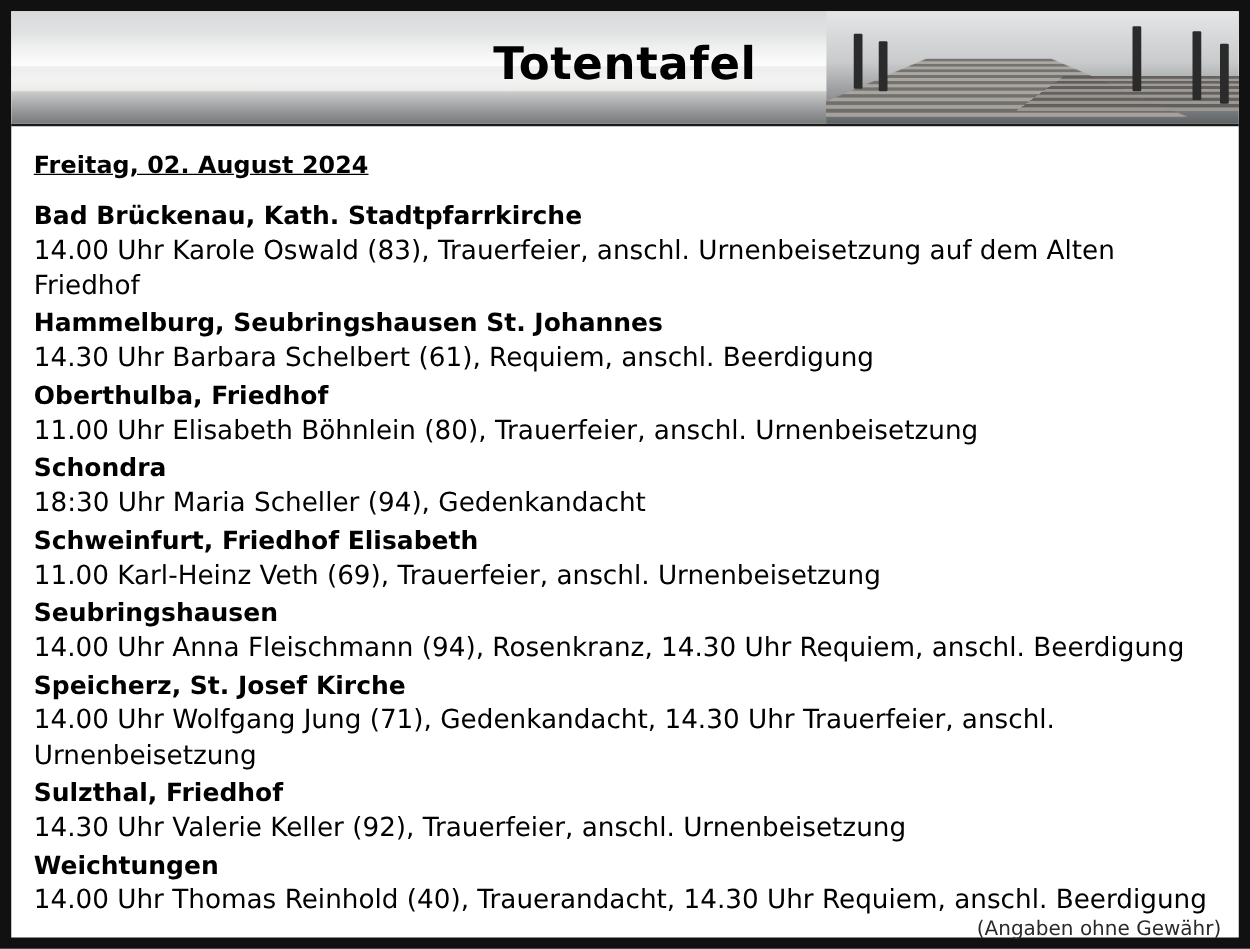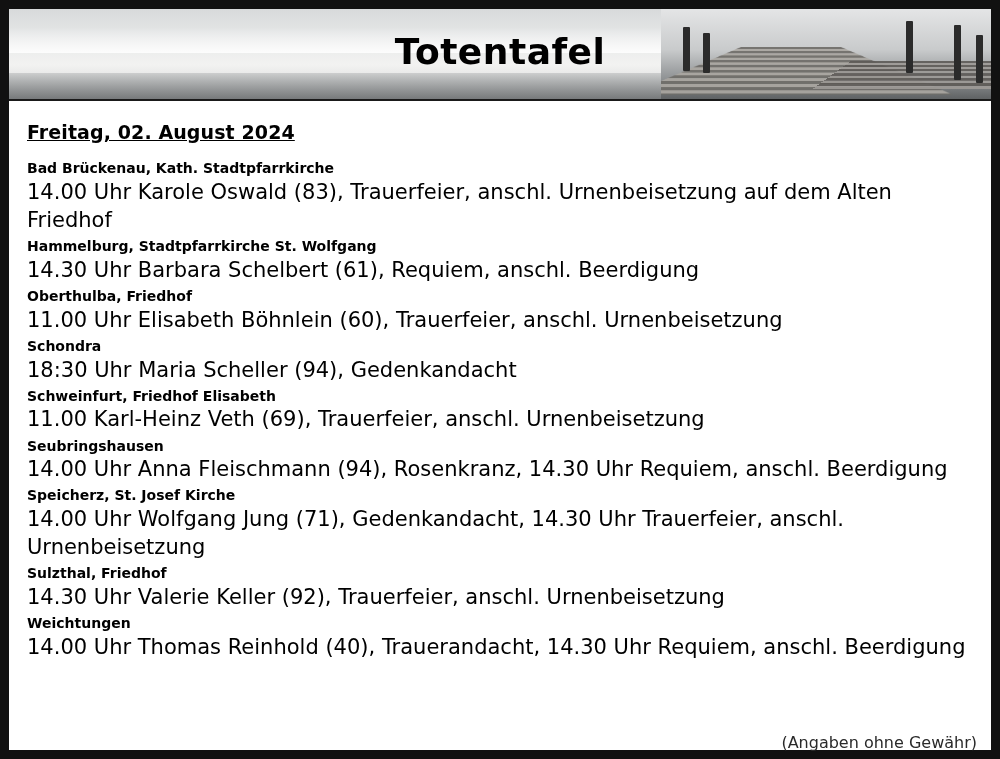--- a/index.html
+++ b/index.html
@@ -124,21 +124,21 @@
     font-weight: bold;
     text-decoration: underline;
     margin: 6px 0 16px 0;
     letter-spacing: 0.1px;
   }
 
   .entry {
     margin-bottom: 3px;
   }
   .entry-place {
-    font-size: 14px;
+    font-size: 20px;
     font-weight: bold;
     line-height: 1.34;
   }
   .entry-detail {
     font-size: 21px;
     font-weight: normal;
     line-height: 1.34;
   }
 
   .footnote {
@@ -175,26 +175,26 @@
 
   <div class="content">
 
     <div class="date-heading">Freitag, 02. August 2024</div>
 
     <div class="entry">
       <div class="entry-place">Bad Brückenau, Kath. Stadtpfarrkirche</div>
       <div class="entry-detail">14.00 Uhr Karole Oswald (83), Trauerfeier, anschl. Urnenbeisetzung auf dem Alten Friedhof</div>
     </div>
     <div class="entry">
-      <div class="entry-place">Hammelburg, Stadtpfarrkirche St. Wolfgang</div>
+      <div class="entry-place">Hammelburg, Seubringshausen St. Johannes</div>
       <div class="entry-detail">14.30 Uhr Barbara Schelbert (61), Requiem, anschl. Beerdigung</div>
     </div>
     <div class="entry">
       <div class="entry-place">Oberthulba, Friedhof</div>
-      <div class="entry-detail">11.00 Uhr Elisabeth Böhnlein (60), Trauerfeier, anschl. Urnenbeisetzung</div>
+      <div class="entry-detail">11.00 Uhr Elisabeth Böhnlein (80), Trauerfeier, anschl. Urnenbeisetzung</div>
     </div>
     <div class="entry">
       <div class="entry-place">Schondra</div>
       <div class="entry-detail">18:30 Uhr Maria Scheller (94), Gedenkandacht</div>
     </div>
     <div class="entry">
       <div class="entry-place">Schweinfurt, Friedhof Elisabeth</div>
       <div class="entry-detail">11.00 Karl-Heinz Veth (69), Trauerfeier, anschl. Urnenbeisetzung</div>
     </div>
     <div class="entry">

